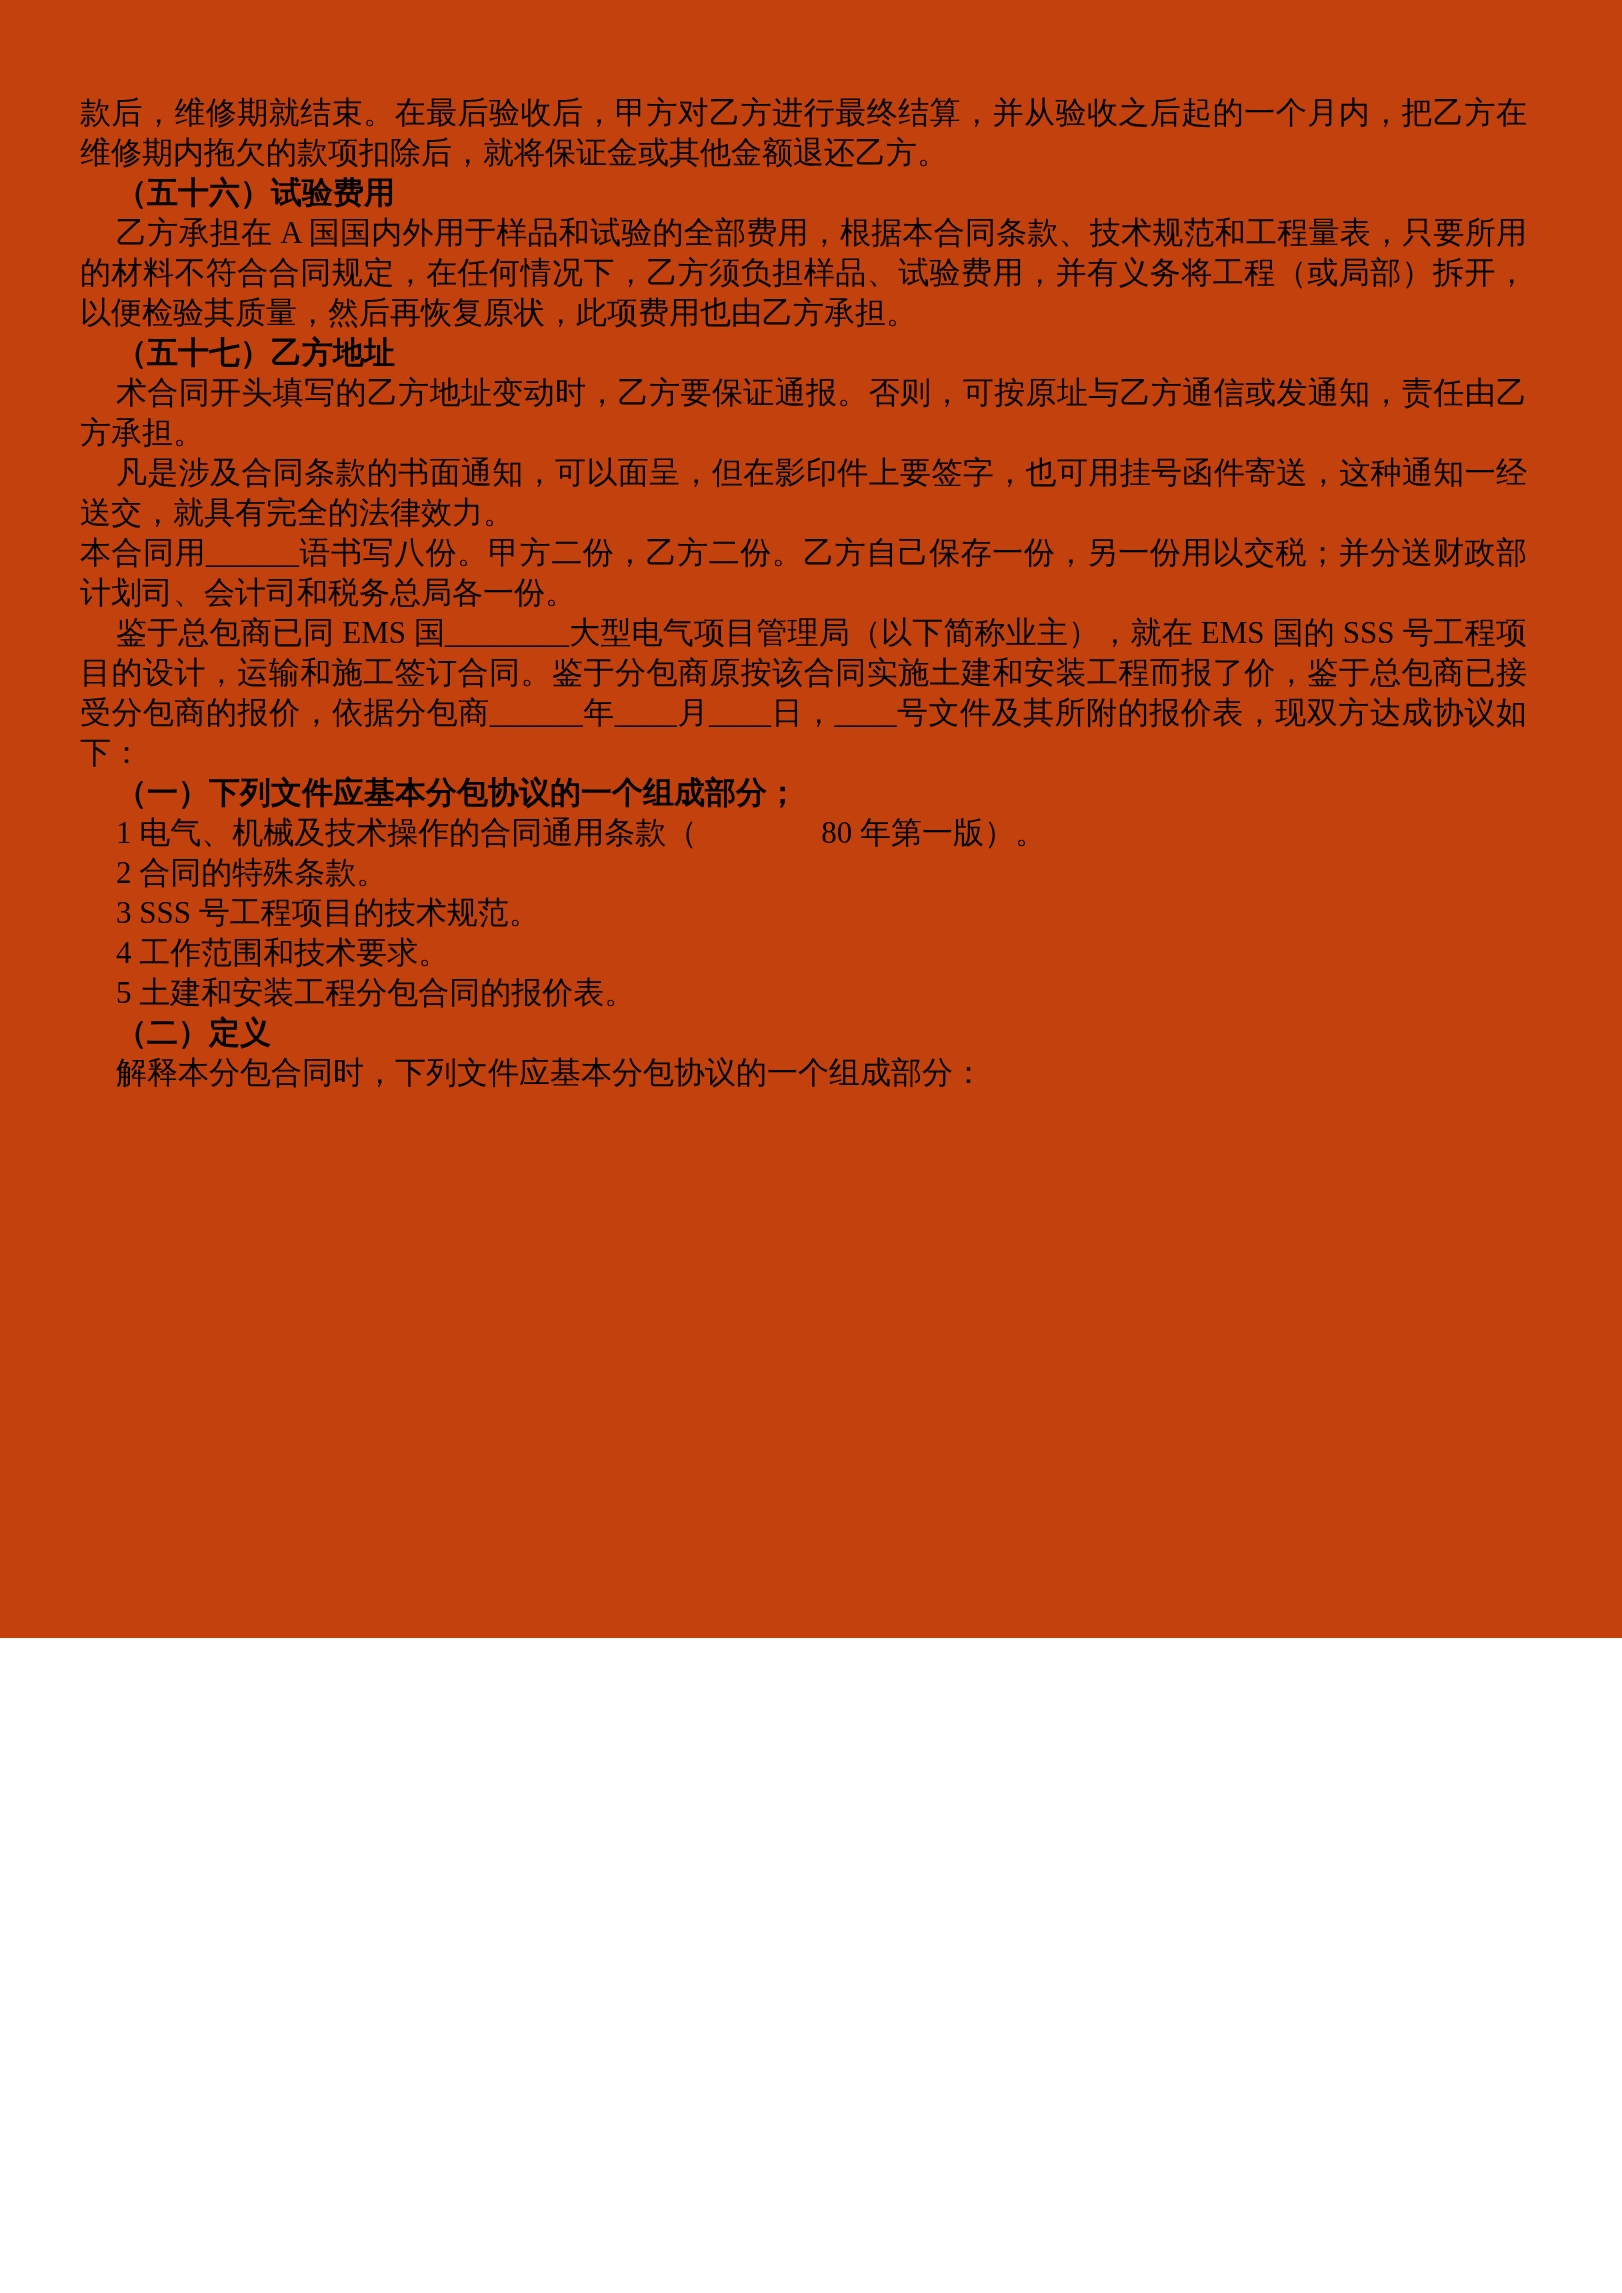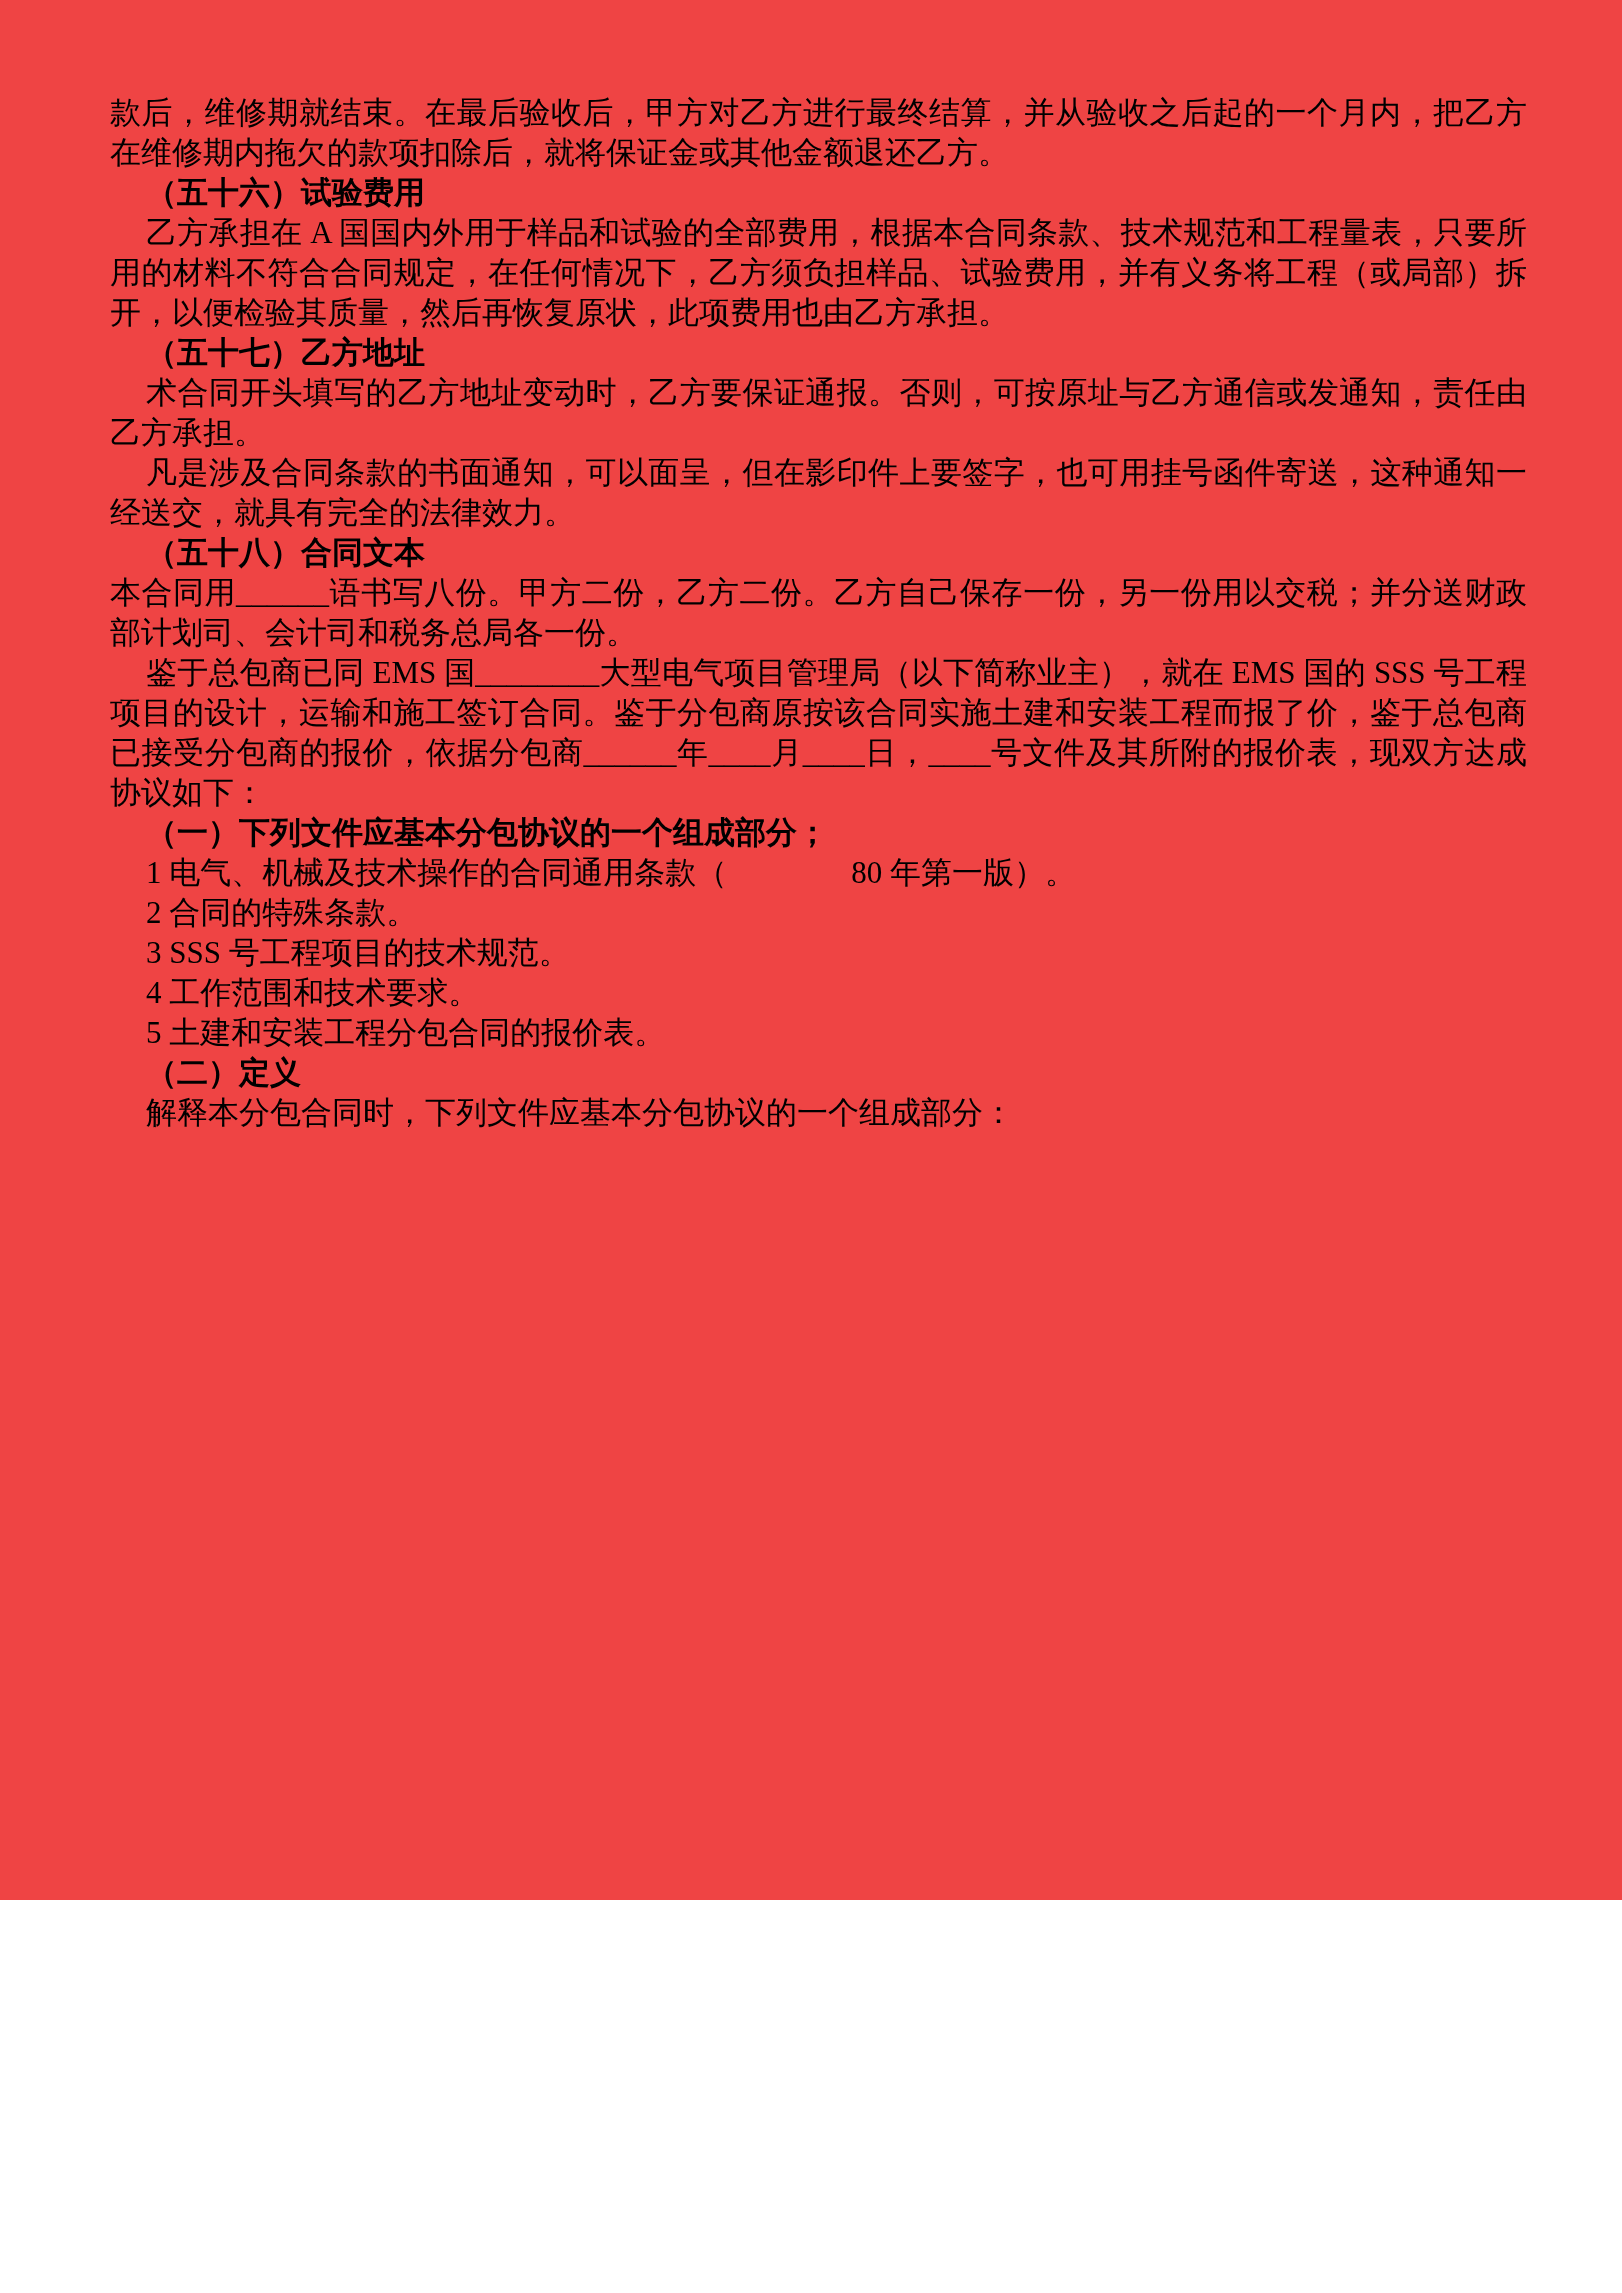--- a/index.html
+++ b/index.html
@@ -8,23 +8,23 @@
     width: 1623px;
     height: 2294px;
     position: relative;
     font-family: "Liberation Serif", "DejaVu Serif", serif;
     color: #000000;
   }
   .page {
     position: absolute;
     top: 0; left: 0;
     width: 1623px;
-    height: 1900px;
-    background: #ef4444;
-    padding: 93px 96px 0 110px;
+    height: 1638px;
+    background: #c2410c;
+    padding: 93px 96px 0 80px;
     overflow: hidden;
   }
   .para {
     font-size: 31px;
     line-height: 40px;
     text-align: justify;
     text-indent: 36px;
     word-break: break-all;
   }
   .noindent { text-indent: 0; }
@@ -58,21 +58,20 @@
 
   <p class="para noindent">款后，维修期就结束。在最后验收后，甲方对乙方进行最终结算，并从验收之后起的一个月内，把乙方在维修期内拖欠的款项扣除后，就将保证金或其他金额退还乙方。</p>
 
   <p class="heading">（五十六）试验费用</p>
   <p class="para">乙方承担在 A 国国内外用于样品和试验的全部费用，根据本合同条款、技术规范和工程量表，只要所用的材料不符合合同规定，在任何情况下，乙方须负担样品、试验费用，并有义务将工程（或局部）拆开，以便检验其质量，然后再恢复原状，此项费用也由乙方承担。</p>
 
   <p class="heading">（五十七）乙方地址</p>
   <p class="para">术合同开头填写的乙方地址变动时，乙方要保证通报。否则，可按原址与乙方通信或发通知，责任由乙方承担。</p>
   <p class="para">凡是涉及合同条款的书面通知，可以面呈，但在影印件上要签字，也可用挂号函件寄送，这种通知一经送交，就具有完全的法律效力。</p>
 
-  <p class="heading">（五十八）合同文本</p>
   <p class="para noindent">本合同用______语书写八份。甲方二份，乙方二份。乙方自己保存一份，另一份用以交税；并分送财政部计划司、会计司和税务总局各一份。</p>
 
 
   <p class="para">鉴于总包商已同 EMS 国________大型电气项目管理局（以下简称业主），就在 EMS 国的 SSS 号工程项目的设计，运输和施工签订合同。鉴于分包商原按该合同实施土建和安装工程而报了价，鉴于总包商已接受分包商的报价，依据分包商______年____月____日，____号文件及其所附的报价表，现双方达成协议如下：</p>
 
   <p class="heading">（一）下列文件应基本分包协议的一个组成部分；</p>
 
   <p class="list-item">1 电气、机械及技术操作的合同通用条款（　　　　80 年第一版）。</p>
   <p class="list-item">2 合同的特殊条款。</p>
   <p class="list-item">3 SSS 号工程项目的技术规范。</p>

